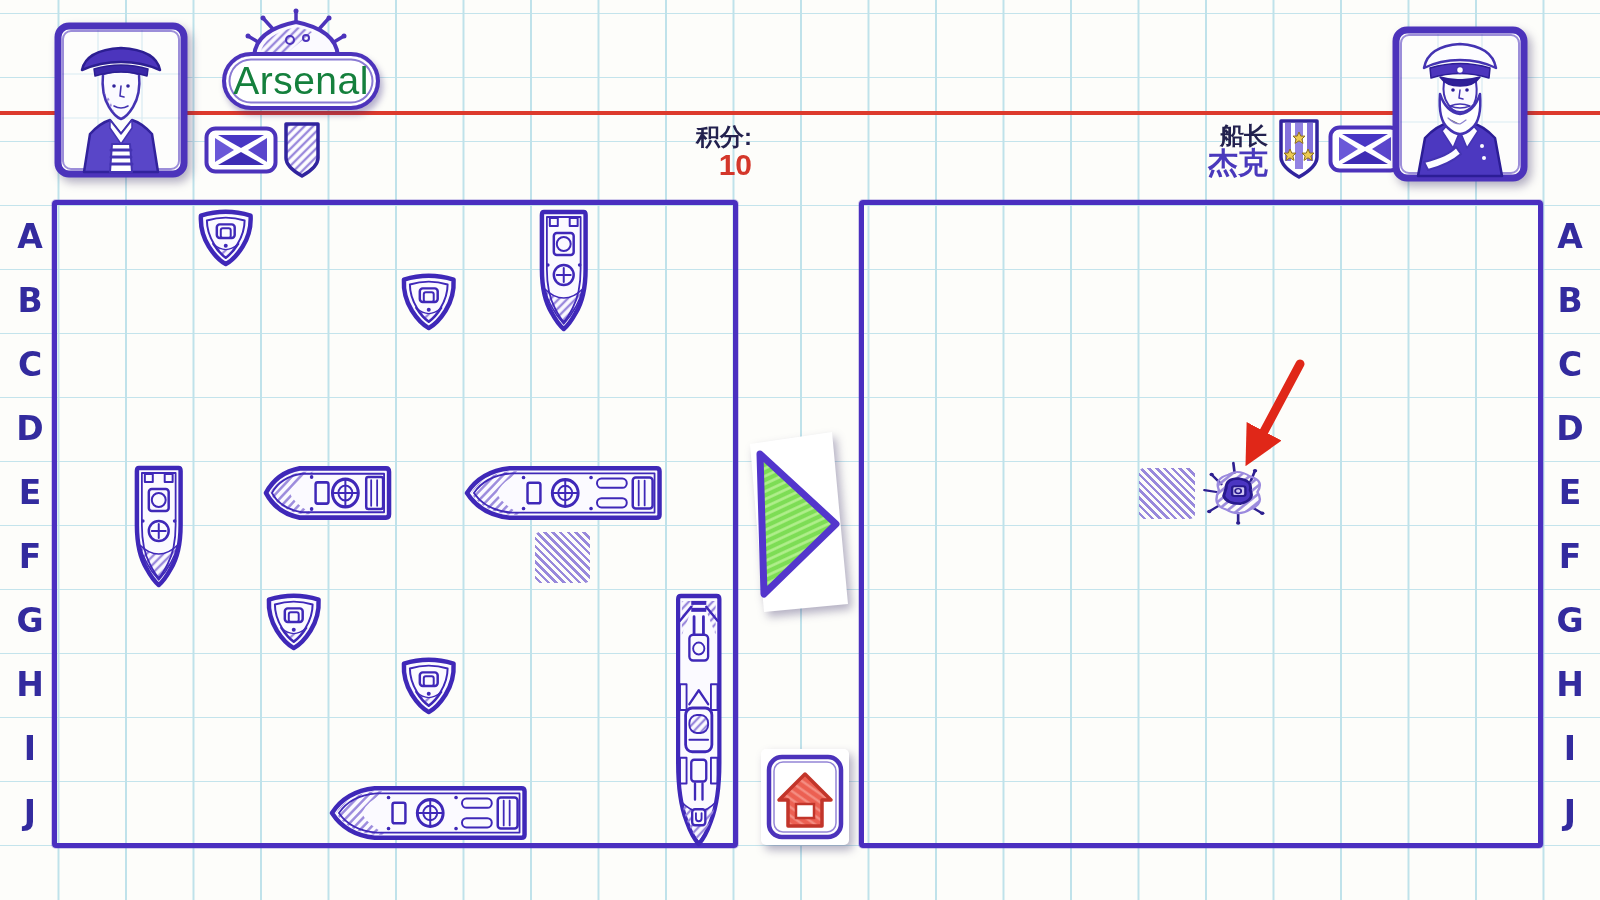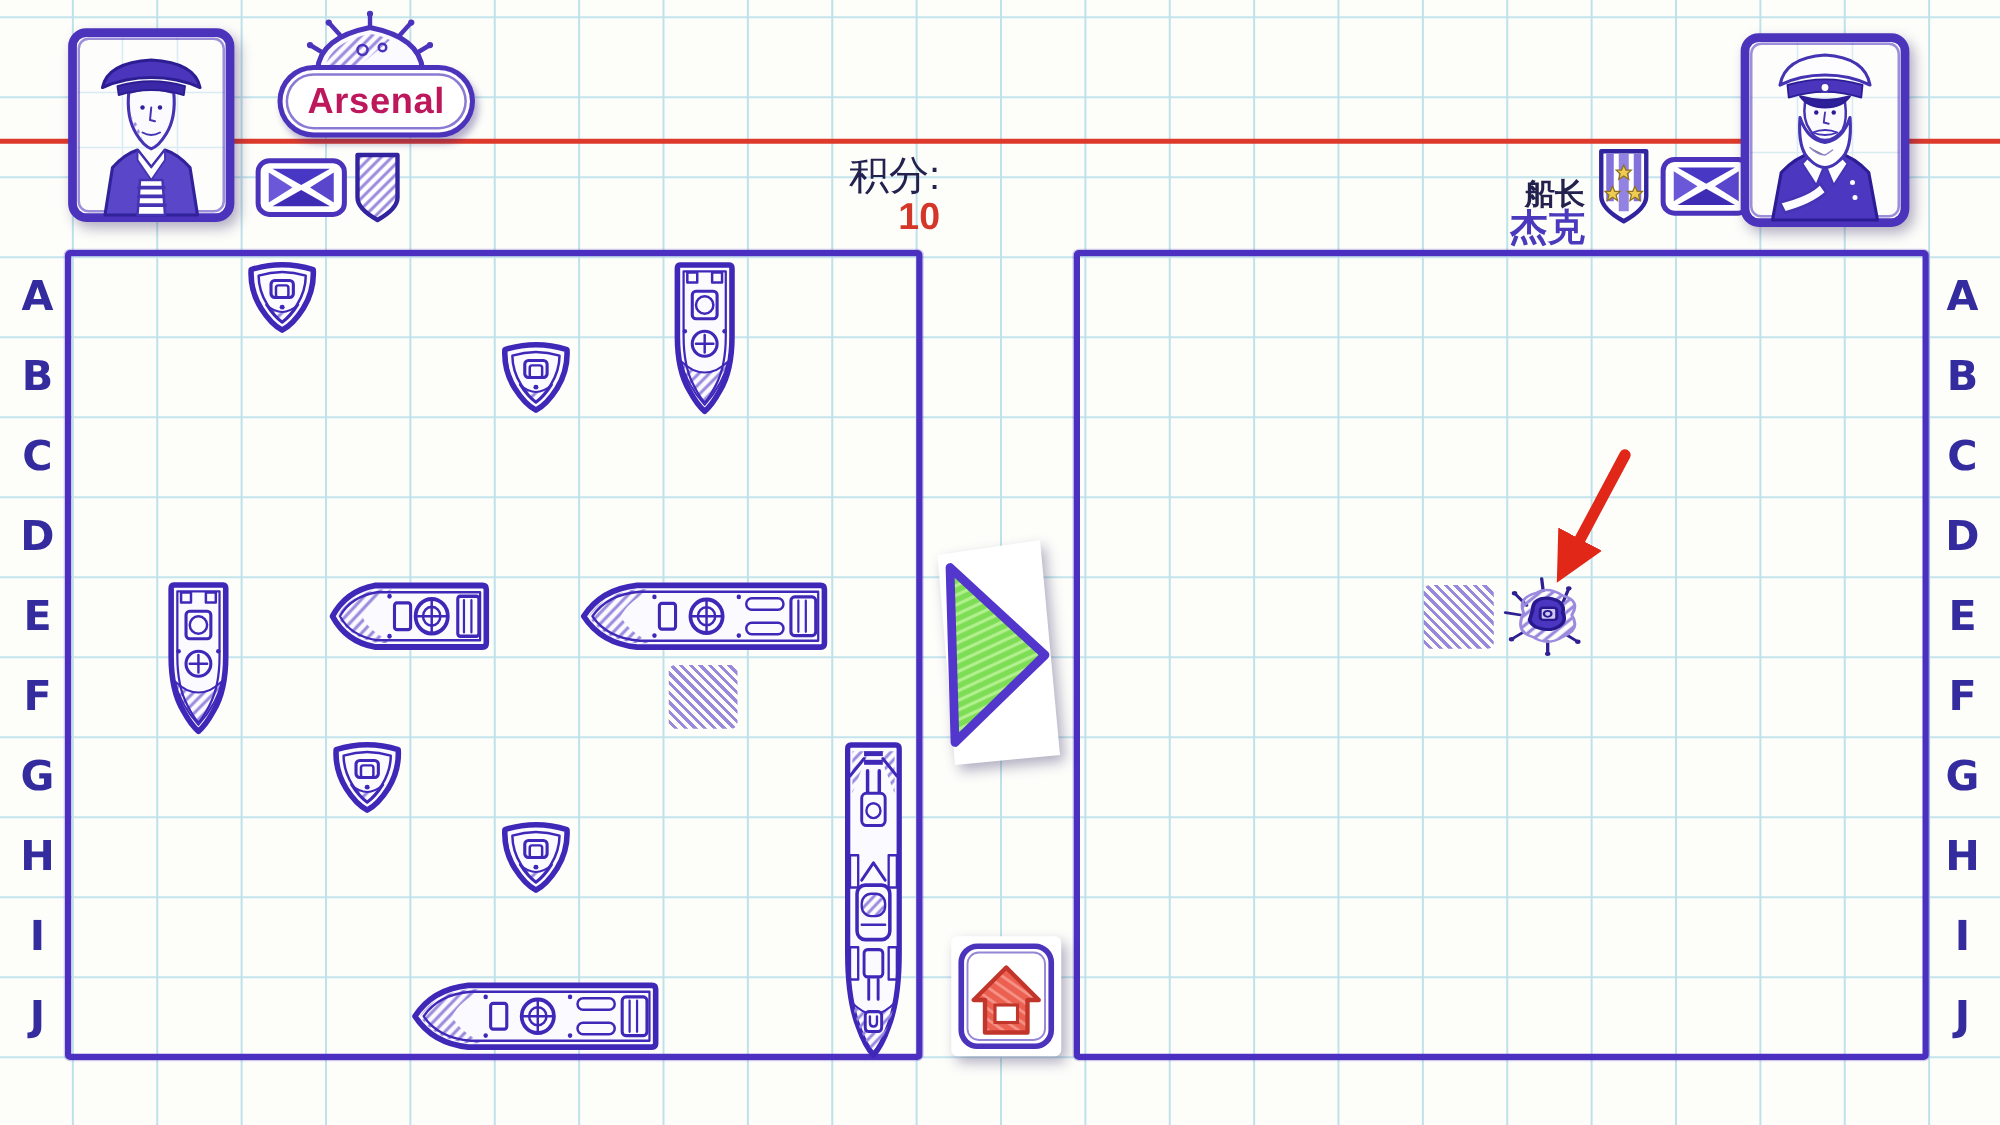--- a/index.html
+++ b/index.html
@@ -18,28 +18,28 @@
     font-size:33px;font-weight:bold;color:#332b9e;z-index:2;font-family:"DejaVu Sans","Liberation Sans",sans-serif;}
   .ship-marker{position:absolute;z-index:3;overflow:visible;}
   .miss{position:absolute;z-index:3;border-radius:5px;opacity:.9;
     background:repeating-linear-gradient(45deg,transparent 0 3px,#8d7cd8 3px 5.5px);}
   .sticker{filter:drop-shadow(4px 5px 5px rgba(40,30,90,.35));}
   .hdr-svg{position:absolute;z-index:5;overflow:visible;}
   .pill{position:absolute;z-index:5;background:#ffffff;border:4px solid #4c33bb;border-radius:30px;
     display:flex;align-items:center;justify-content:center;
     box-shadow:3px 5px 6px rgba(50,35,120,.35), inset 0 0 0 2.5px #ffffff, inset 0 0 0 4.5px rgba(76,51,187,.65);
     cursor:pointer;}
-  .pill span{font-size:29px;font-weight:bold;color:#be185d;letter-spacing:.5px;}
+  .pill span{font-size:39px;font-weight:normal;color:#15803d;letter-spacing:.5px;}
   .namecol{position:absolute;z-index:5;line-height:1.02;}
   .rank-text{font-size:24px;font-weight:bold;color:#23214e;}
   .name-text{font-size:30px;font-weight:bold;color:#4a39bc;}
   .score-col{position:absolute;z-index:5;text-align:right;line-height:1.05;}
-  .score-label{font-size:32px;font-weight:normal;color:#23214e;}
+  .score-label{font-size:24px;font-weight:bold;color:#23214e;}
   .score-value{font-size:30px;font-weight:bold;color:#d4372a;}
-  .right-name{text-align:right;margin-top:20px;}
+  .right-name{text-align:right;}
 </style>
 </head>
 <body>
 
 <svg width="0" height="0" style="position:absolute" aria-hidden="true">
   <defs>
     <pattern id="hatchP" patternUnits="userSpaceOnUse" width="6" height="6" patternTransform="rotate(45)">
       <line x1="3" y1="0" x2="3" y2="6" stroke="#9a89dc" stroke-width="2.4"></line>
     </pattern>
     <pattern id="hatchG" patternUnits="userSpaceOnUse" width="7" height="7" patternTransform="rotate(-25)">

